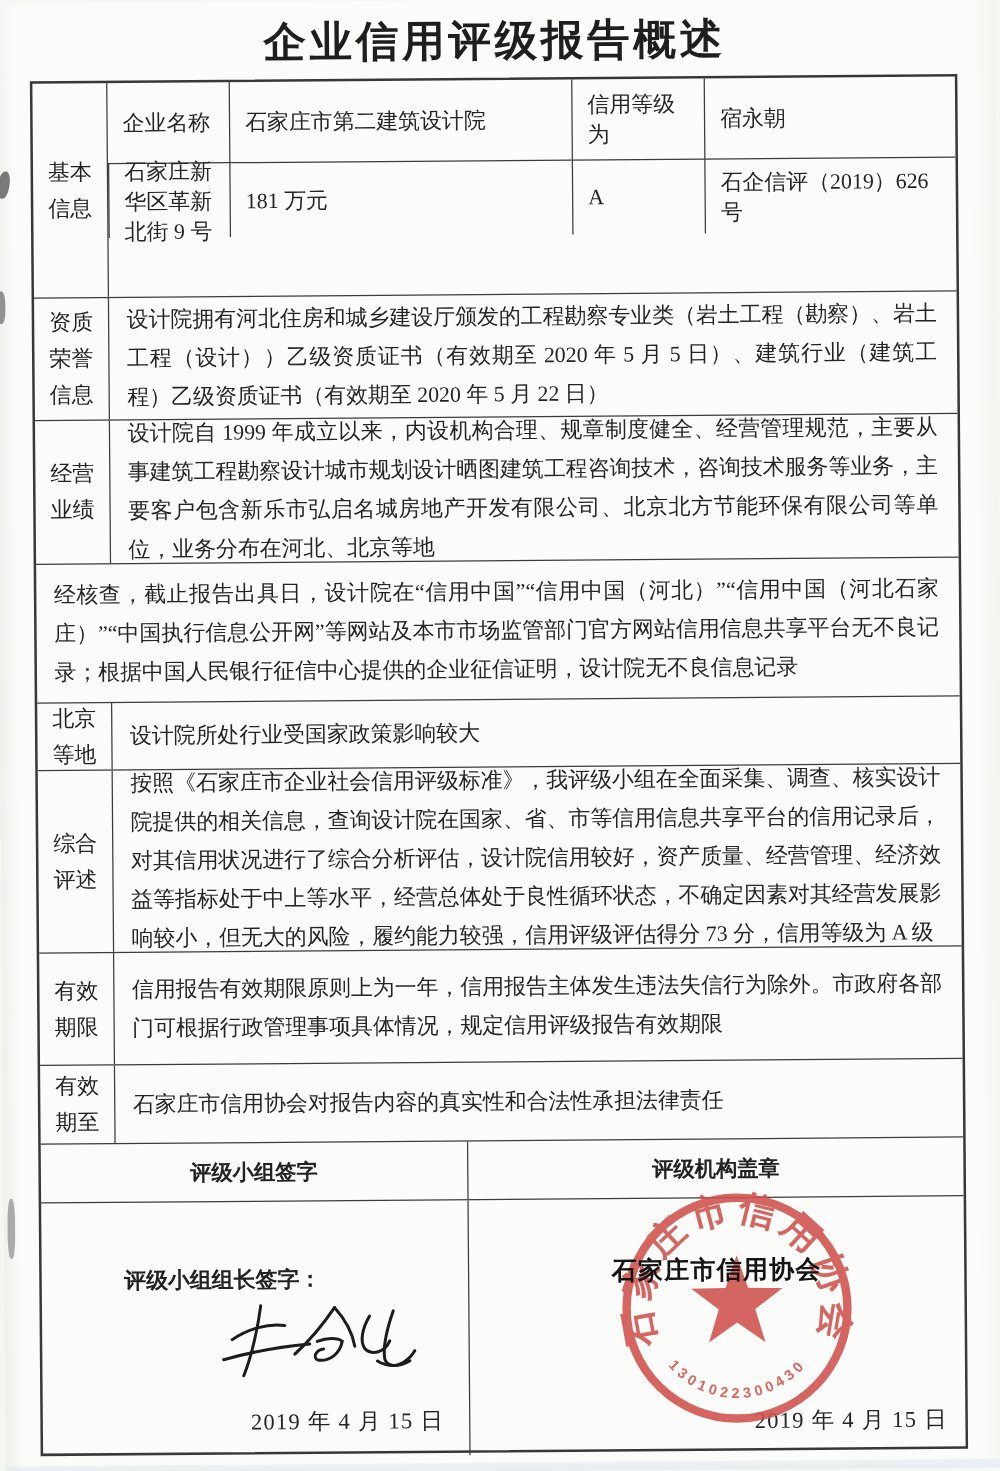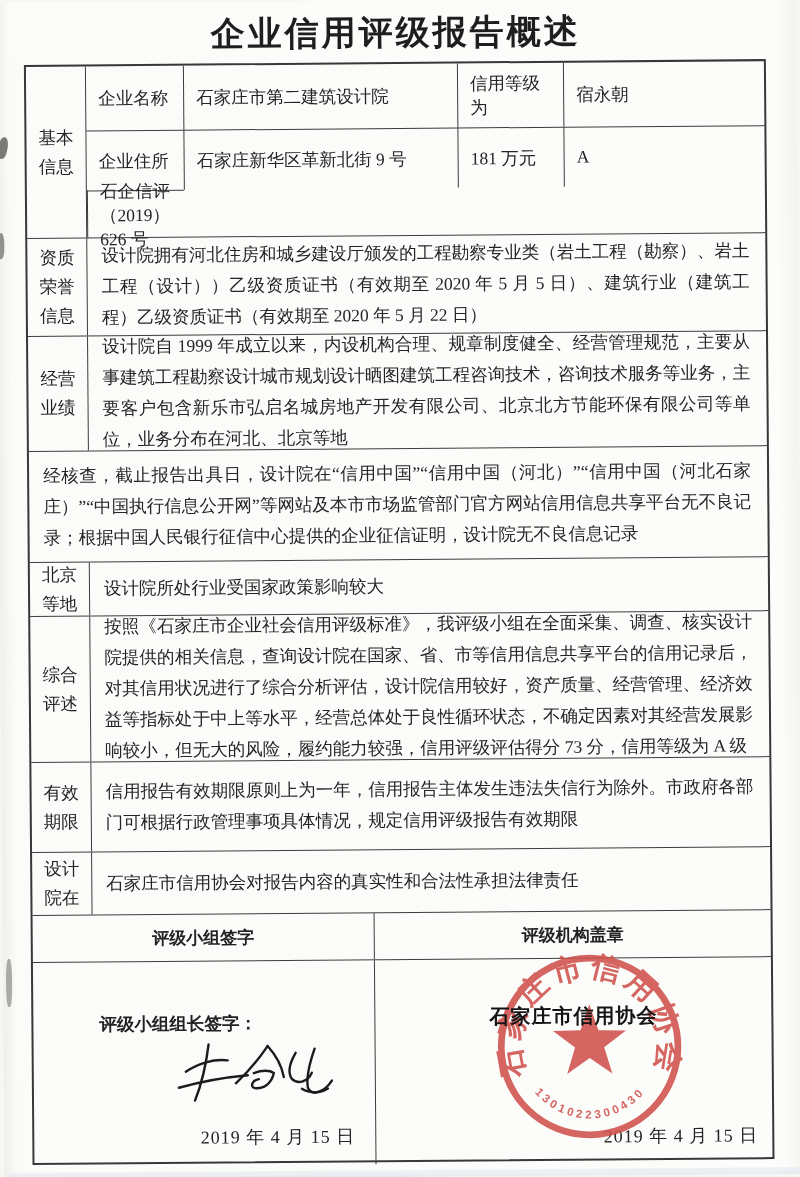--- a/index.html
+++ b/index.html
@@ -93,21 +93,20 @@
   <div class="doc-table">
 
     <div class="trow" style="height:172px">
       <div class="label-cell">基本信息</div>
       <div class="basic-grid">
         <div class="bcell nl nt">企业名称</div>
         <div class="bcell nt">石家庄市第二建筑设计院</div>
         <div class="bcell nt">信用等级为</div>
         <div class="bcell nt">宿永朝</div>
 
-        <div class="bcell nl">企业住所</div>
         <div class="bcell">石家庄新华区革新北街 9 号</div>
         <div class="bcell">181 万元</div>
 
         <div class="bcell">A</div>
         <div class="bcell">石企信评（2019）626 号</div>
       </div>
     </div>
 
     <div class="trow" style="height:98px">
       <div class="label-cell">资质荣誉信息</div>
@@ -138,21 +137,21 @@
           <span>按照《石家庄市企业社会信用评级标准》，我评级小组在全面采集、调查、核实设计院提供的相关信息，查询设计院在国家、省、市等信用信息共享平台的信用记录后，对其信用状况进行了综合分析评估，设计院信用较好，资产质量、经营管理、经济效益等指标处于中上等水平，经营总体处于良性循环状态，不确定因素对其经营发展影响较小，但无大的风险，履约能力较强，信用评级评估得分 73 分，信用等级为 A 级</span>
         </div>
     </div>
     <div class="trow" style="height:90px">
       <div class="label-cell">有效期限</div>
       <div class="content-cell">
           <span>信用报告有效期限原则上为一年，信用报告主体发生违法失信行为除外。市政府各部门可根据行政管理事项具体情况，规定信用评级报告有效期限</span>
         </div>
     </div>
     <div class="trow" style="height:63px">
-      <div class="label-cell">设计院在</div>
+      <div class="label-cell">有效期至</div>
       <div class="content-cell">
           <span>石家庄市信用协会对报告内容的真实性和合法性承担法律责任</span>
         </div>
     </div>
 
     <div class="trow" style="height:47px">
       <div class="sign-header-left">评级小组签字</div>
       <div class="sign-header-right">评级机构盖章</div>
     </div>
 

